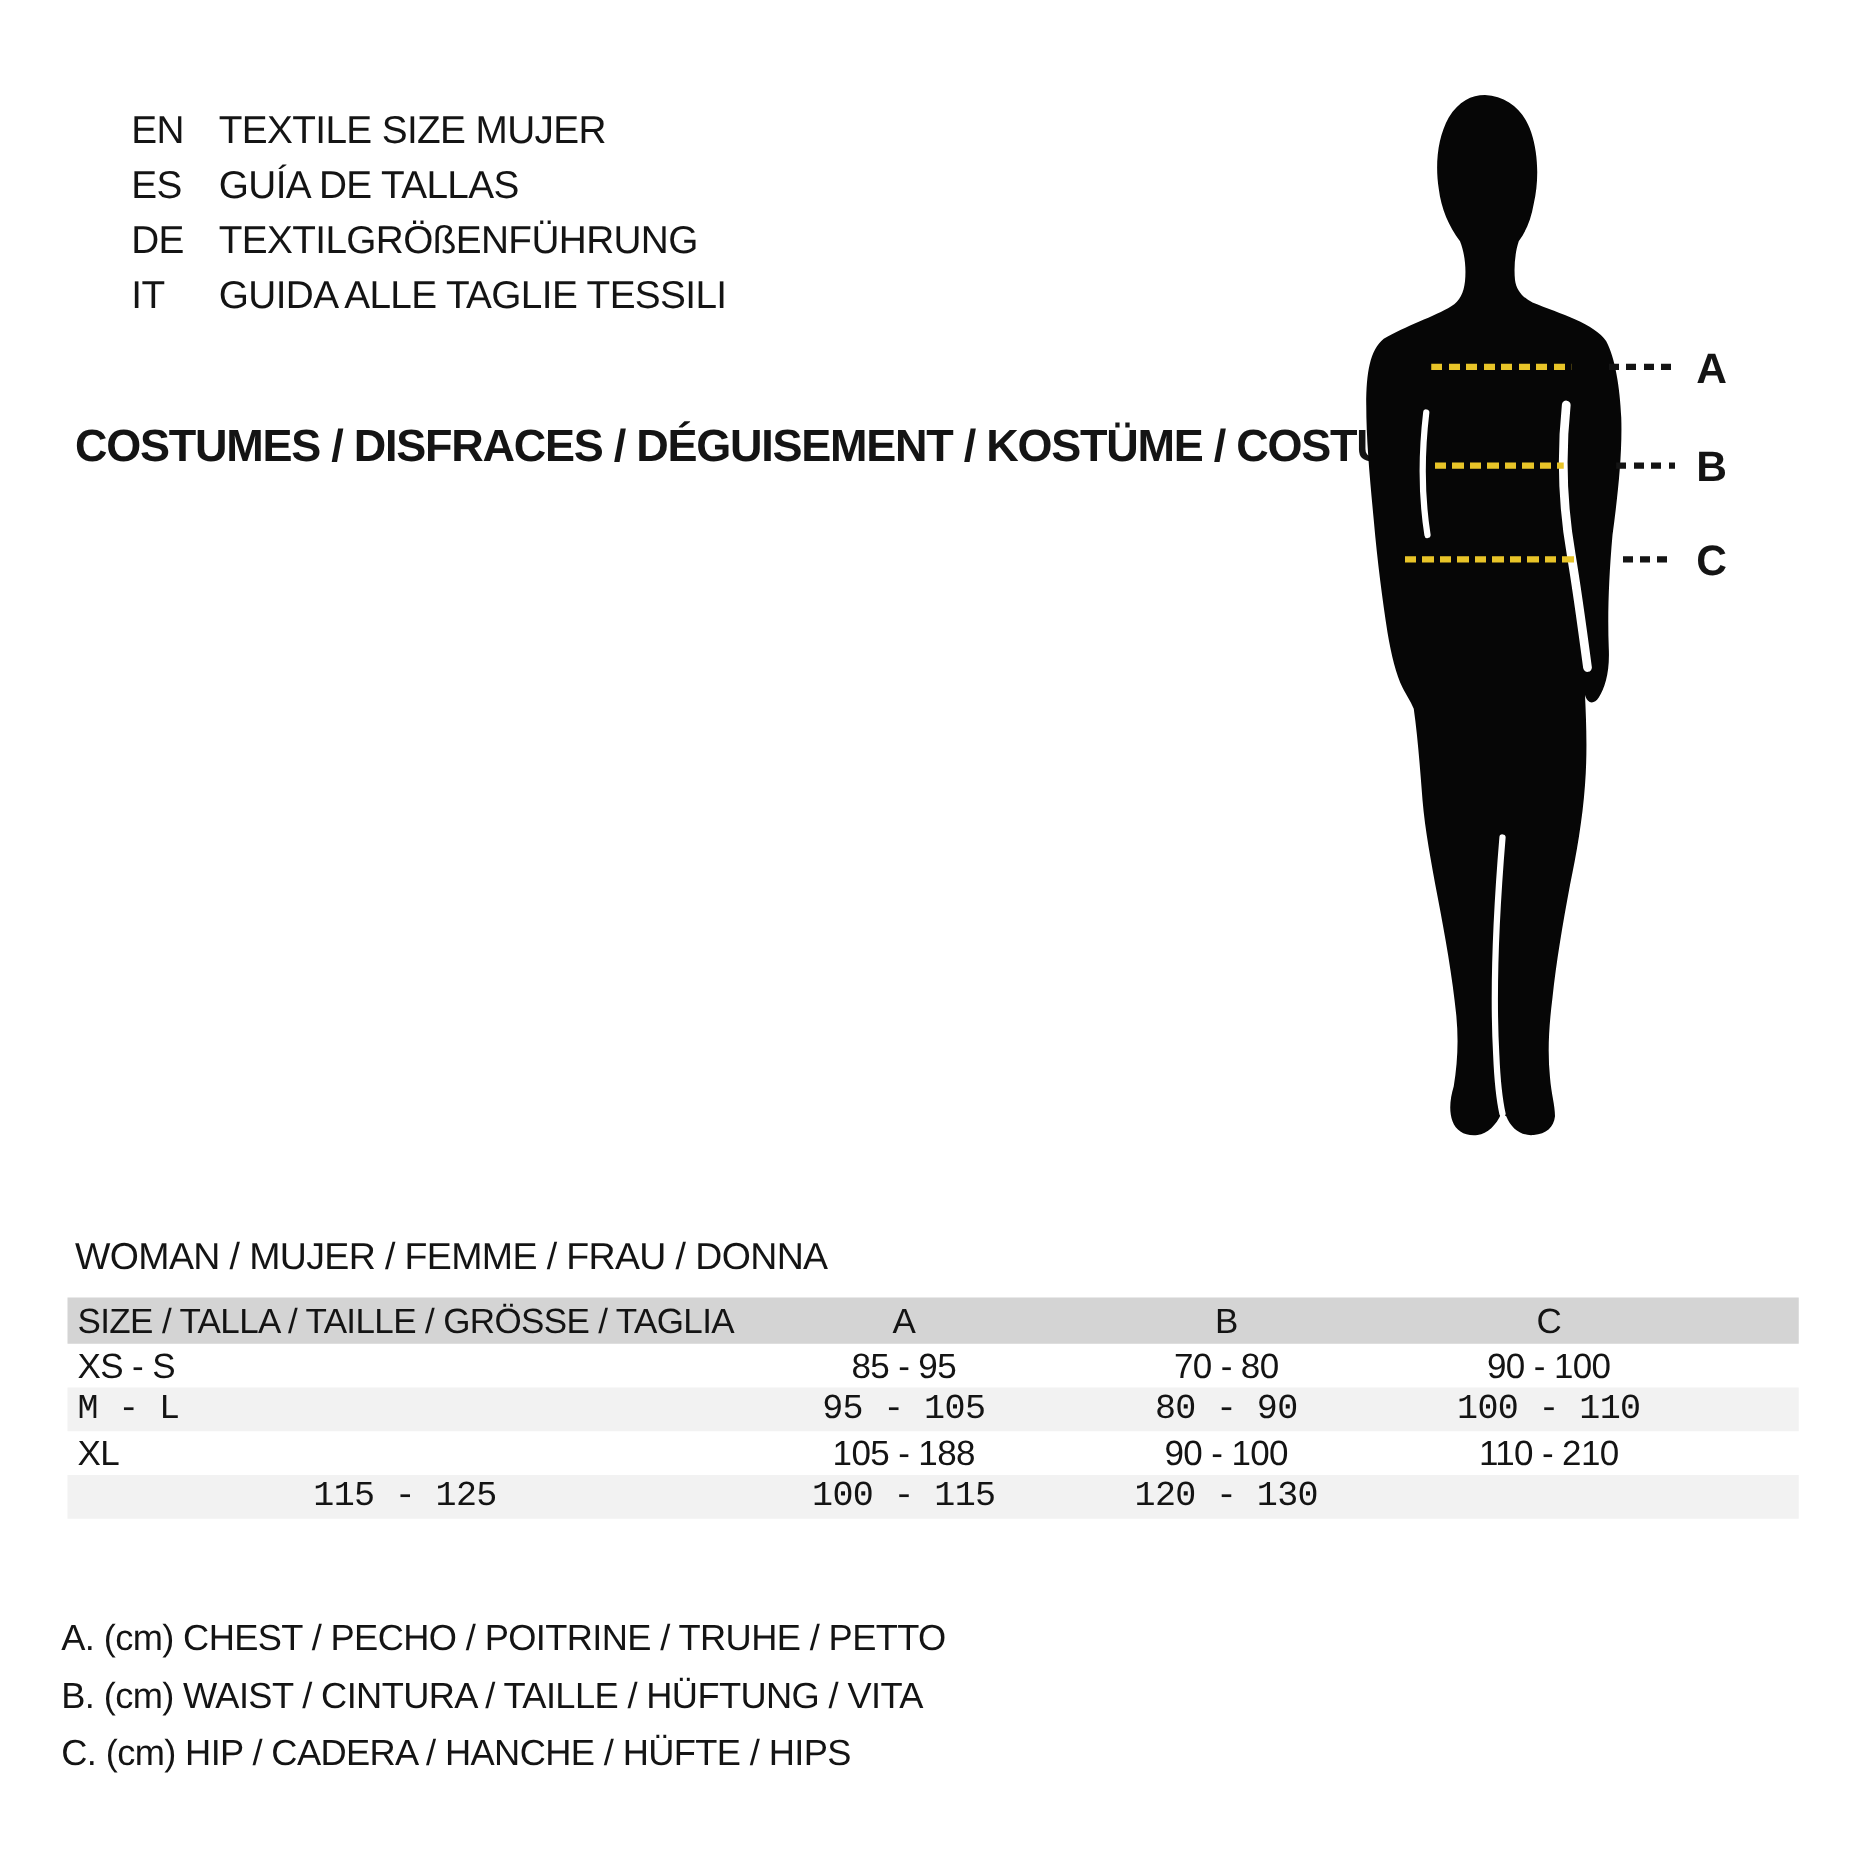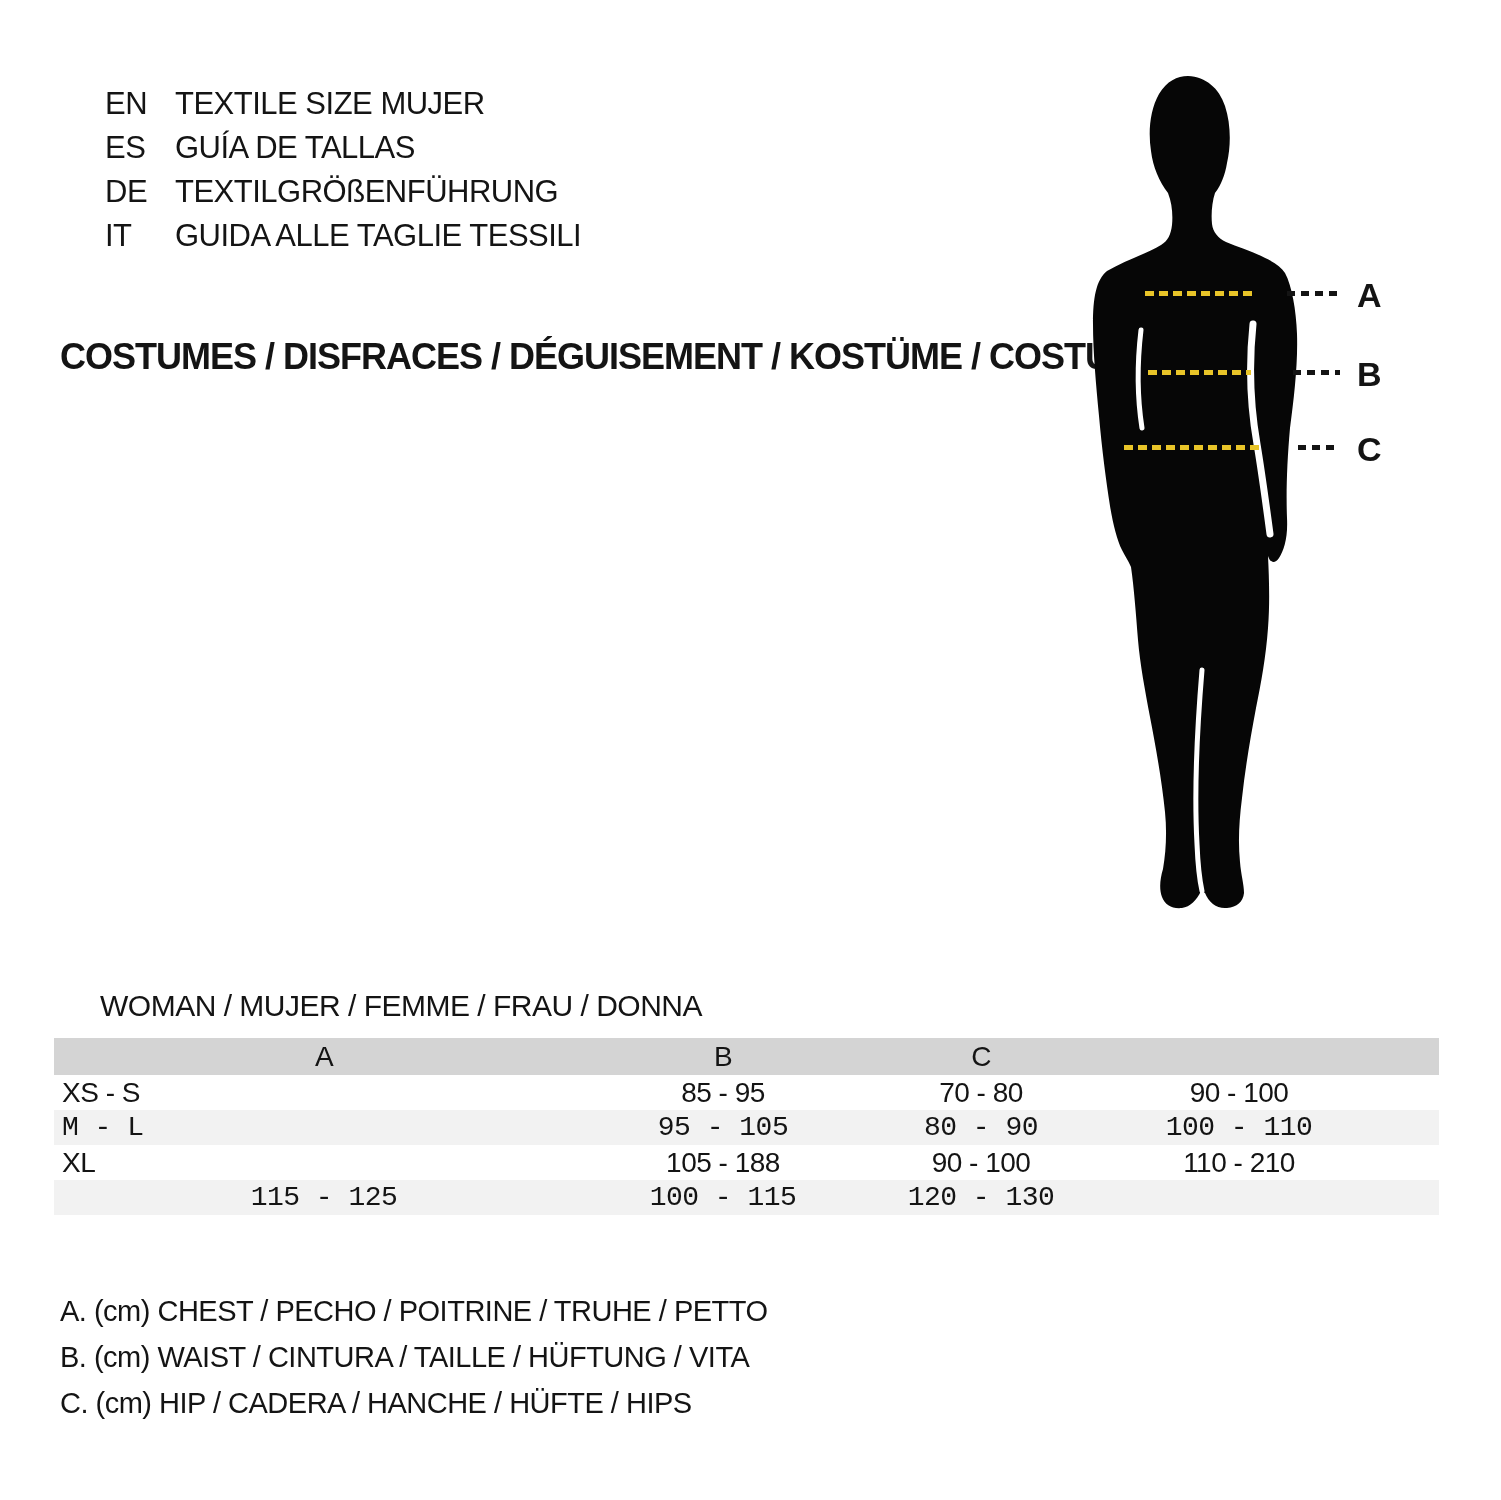--- a/index.html
+++ b/index.html
@@ -43,39 +43,39 @@
   .dash-b-b { left:1293px; top:370px; width:47px; }
   .lbl-b    { left:1357px; top:357px; }
 
   .dash-c-y { left:1124px; top:445px; width:138px; }
   .dash-c-b { left:1298px; top:445px; width:42px; }
   .lbl-c    { left:1357px; top:432px; }
 
   
   .section-heading {
     position:absolute; left:60px; top:989px;
-    font-size:30px; letter-spacing:-0.5px; white-space:nowrap;margin-left:40px;
+    font-size:30px; letter-spacing:-0.5px; white-space:nowrap;
   }
 
   
   .size-table { position:absolute; left:54px; top:1038px; width:1385px; }
   .t-row {
     display:grid;
     grid-template-columns:540px 258px 258px 258px 71px;
     align-items:center;
     height:35px;
     font-size:28px; letter-spacing:-0.5px;
   }
   .t-head { background:#d4d4d4; height:37px; }
   .t-alt  { background:#f2f2f2;font-family:Liberation Mono, monospace; }
   .c-label { padding-left:8px; text-align:left; white-space:nowrap; }
   .c-val   { text-align:center; white-space:nowrap; }
 
   
-  .legend-block { position:absolute; left:60px; top:1288px; }
+  .legend-block { position:absolute; left:49px; top:1288px; }
   .legend-row { height:46px; display:flex; align-items:center; font-size:29px; letter-spacing:-0.5px; white-space:nowrap; }
 </style>
 </head>
 <body>
 
 <div class="page">
 
   <div class="lang-block">
     <div class="lang-row">
       <span class="lang-code">EN</span>
@@ -158,20 +158,21 @@
   <div class="measure-label lbl-b">B</div>
 
   <div class="dash dash-yellow dash-c-y"></div>
   <div class="dash dash-black  dash-c-b"></div>
   <div class="measure-label lbl-c">C</div>
 
   <div class="section-heading">WOMAN / MUJER / FEMME / FRAU / DONNA</div>
 
   <div class="size-table">
     <div class="t-row t-head">
+      <div class="c-label">SIZE / TALLA / TAILLE / GRÖSSE / TAGLIA</div>
       <div class="c-val">A</div>
       <div class="c-val">B</div>
       <div class="c-val">C</div>
       <div></div>
     </div>
     <div class="t-row">
       <div class="c-label">XS - S</div>
       <div class="c-val">85 - 95</div>
       <div class="c-val">70 - 80</div>
       <div class="c-val">90 - 100</div>

